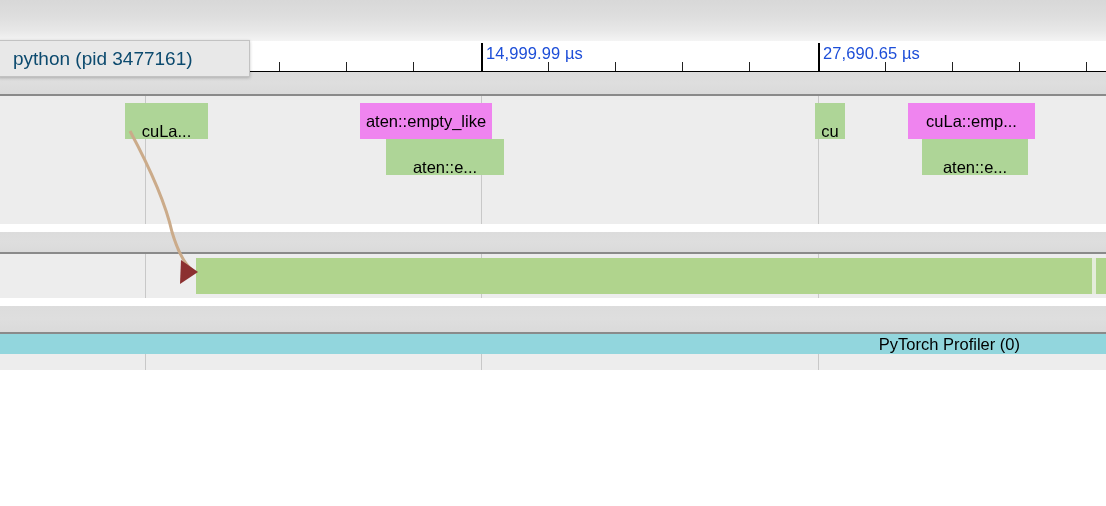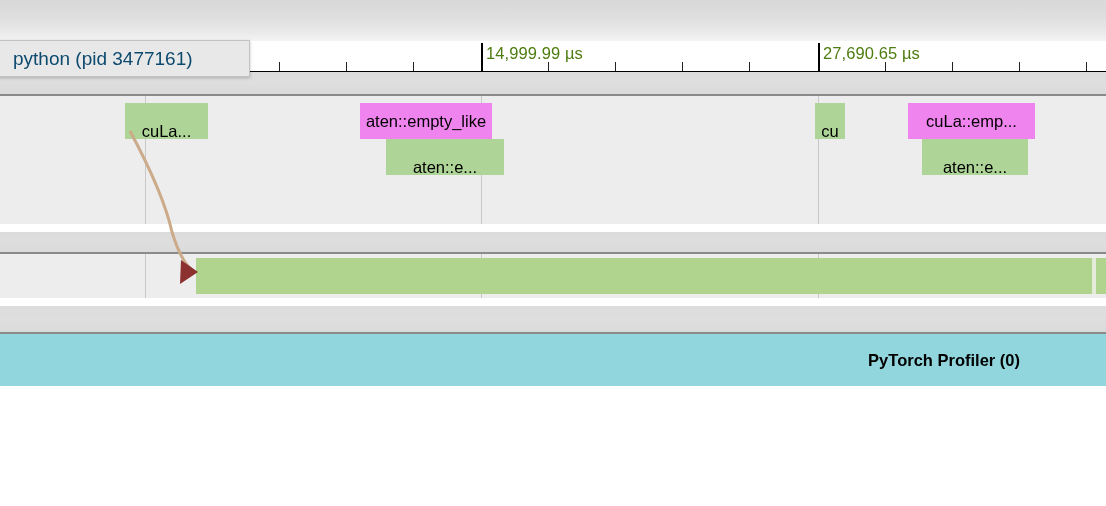--- a/index.html
+++ b/index.html
@@ -24,21 +24,21 @@
     border-bottom:1.5px solid #000;
   }
   .tick{
     position:absolute; bottom:0; width:1px; height:9px; background:#222;
   }
   .major-tick{
     position:absolute; top:2px; width:1.6px; height:29px; background:#000;
   }
   .ruler-label{
     position:absolute; top:3px;
-    font-size:16.5px; color:#4d7c0f; white-space:nowrap;
+    font-size:16.5px; color:#1d4ed8; white-space:nowrap;
     letter-spacing:.1px;
   }
 
   
   .pid-tooltip{
     position:absolute; left:-2px; top:40px;
     width:252px; height:37px;
     background:#e8e8e8;
     border:1px solid #c2c2c2;
     box-shadow:0 1px 3px rgba(0,0,0,.22);
@@ -157,21 +157,21 @@
       <div class="gridline" style="left: 481px; top: 254px; height: 44px;"></div>
       <div class="gridline" style="left: 818px; top: 254px; height: 44px;"></div>
       <div class="slice kernel" style="left: 196px; width: 910px; top: 258px; height: 36px;">
         <div class="bar-notch" style="left: 896px;"></div>
       </div>
       <div class="group-band" style="top: 306px; height: 28px;"></div>
       <div class="track" style="top: 334px; height: 36px;"></div>
       <div class="gridline" style="left: 145px; top: 334px; height: 36px;"></div>
       <div class="gridline" style="left: 481px; top: 334px; height: 36px;"></div>
       <div class="gridline" style="left: 818px; top: 334px; height: 36px;"></div>
-      <div class="slice teal right-align" style="left: 0px; width: 1106px; top: 334px; height: 52px; font-weight: bold;">
+      <div class="slice teal right-align" style="left: 0px; width: 1106px; top: 334px; height: 20px;">
         <span>PyTorch Profiler (0)</span>
       </div>
     </div>
 
   <svg class="flow-svg" viewBox="0 0 1106 506">
     <path id="flow-path" fill="none" stroke="#cbab8a" stroke-width="3" d="M 130 131 C 152 172, 166 205, 172 232 C 178 252, 184 264, 193 271"></path>
     <polygon id="flow-head" points="181,260 198,272 180,284" fill="#8c3030"></polygon>
   </svg>
 
 </div>

